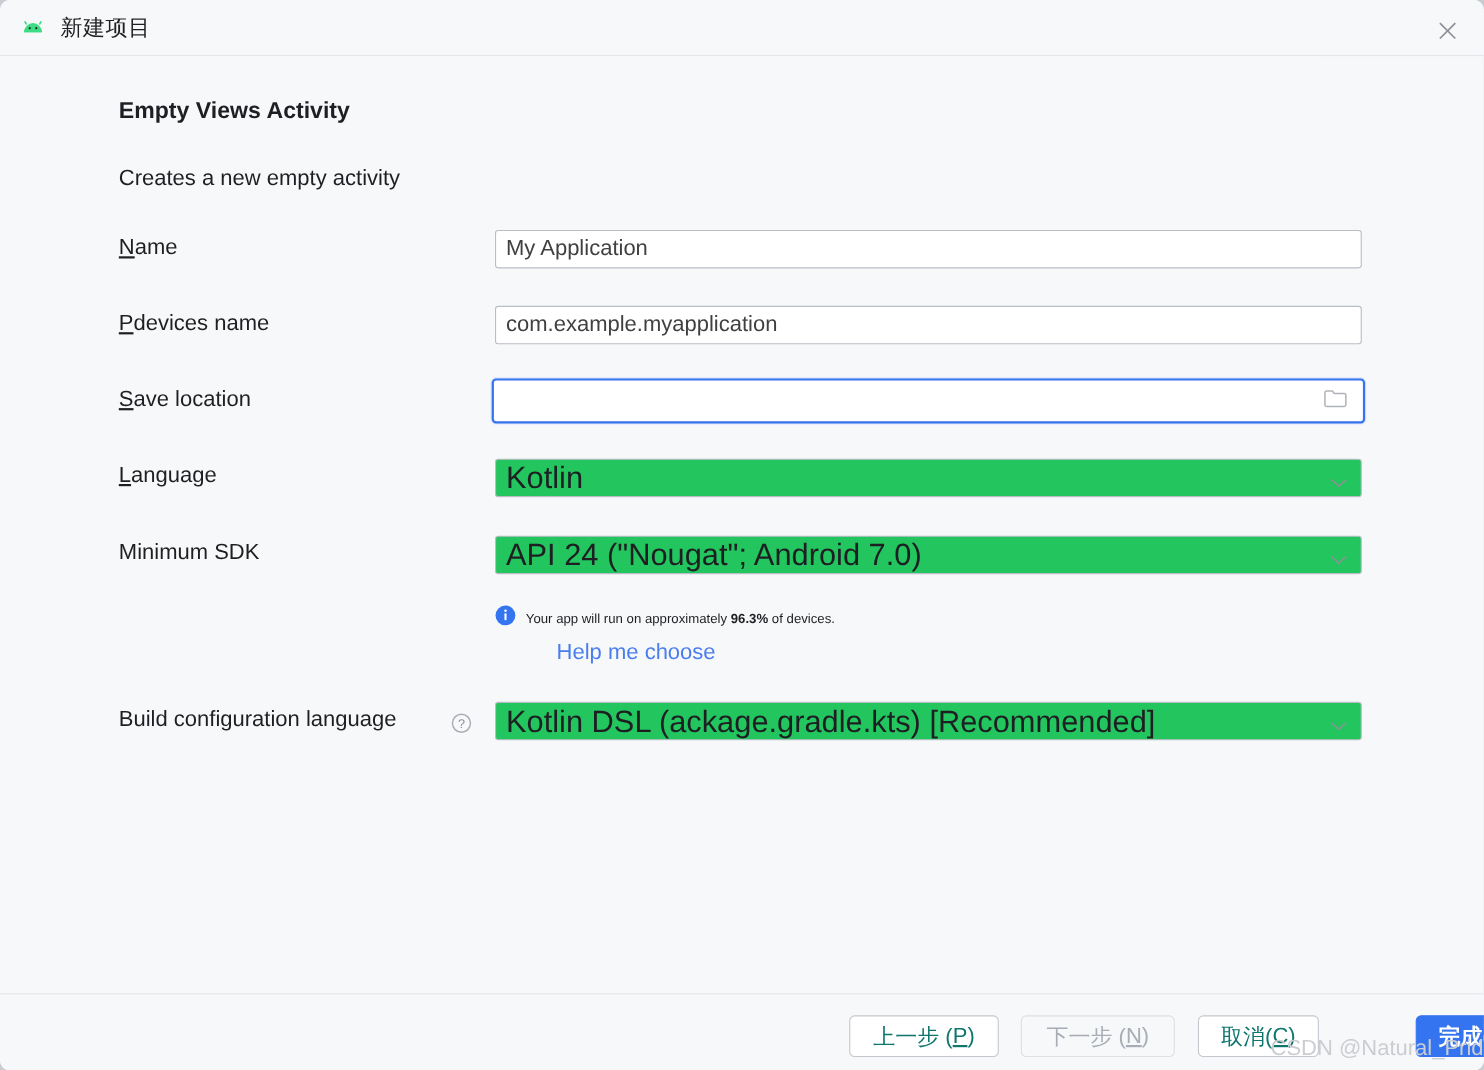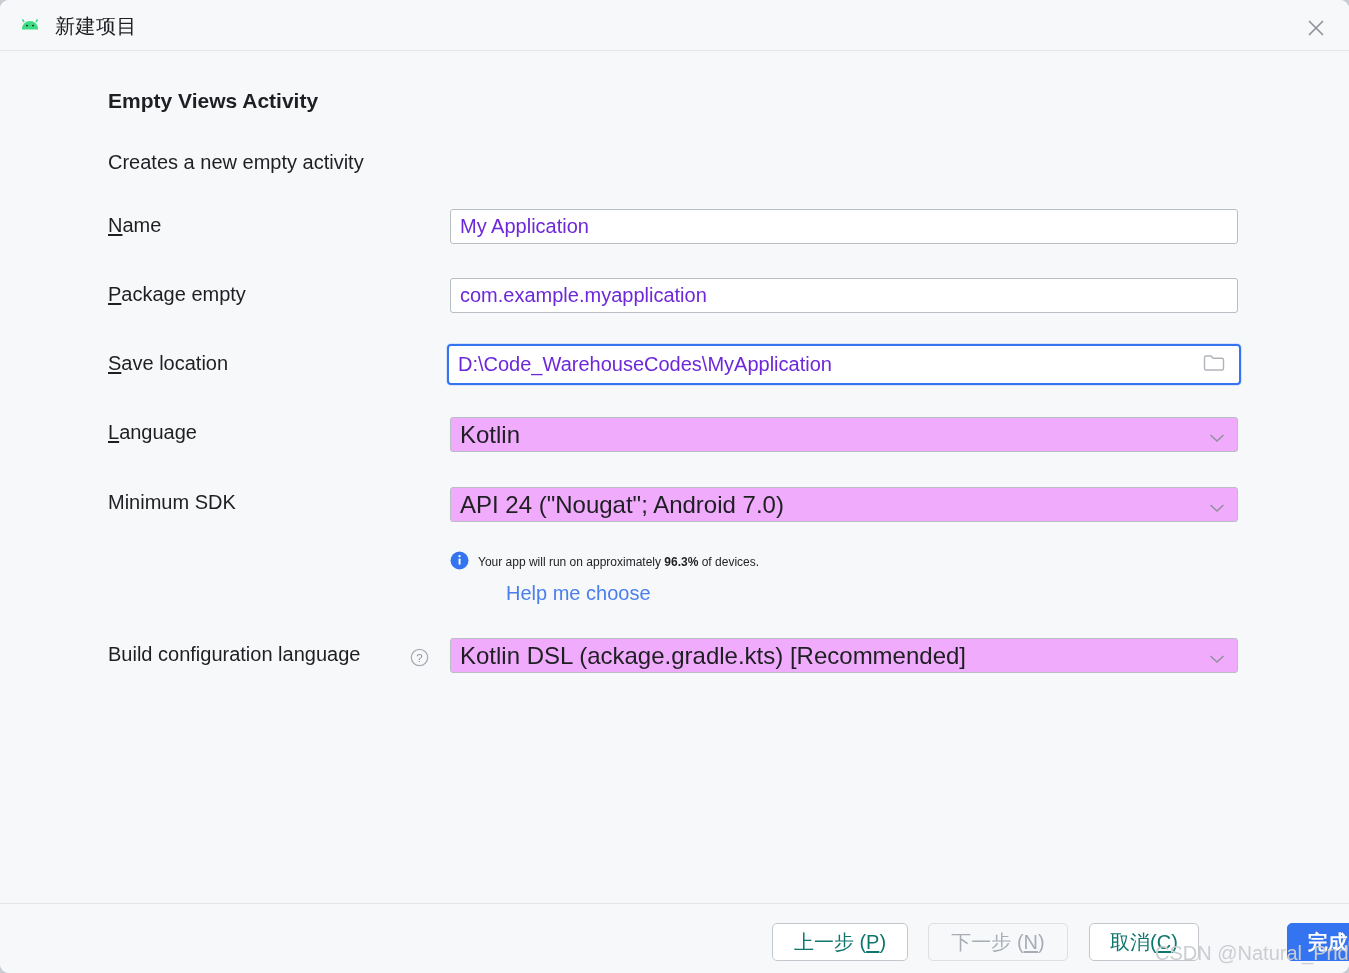--- a/index.html
+++ b/index.html
@@ -68,39 +68,39 @@
     white-space: nowrap;
   }
   .mn { text-decoration: underline; text-underline-offset: 2px; }
 
   .field {
     position: absolute;
     left: 450px; width: 788px; height: 35px;
     background: #ffffff;
     border: 1px solid #b9bdc4;
     border-radius: 3px;
-    font-size: 20px; color: #6d28d9;
+    font-size: 20px; color: #404040;
     display: flex; align-items: center;
   }
   .field .val { padding-left: 9px; white-space: nowrap; }
 
   .field.focused {
     left: 447px; width: 794px; height: 41px;
     border: 2px solid #3574f0;
     border-radius: 4px;
     box-shadow: 0 0 0 1px rgba(53,116,240,.15);
   }
 
   .combo {
     position: absolute;
     left: 450px; width: 788px; height: 35px;
-    background: #f0abfc;
+    background: #22c55e;
     border: 1px solid #b9bdc4;
     border-radius: 3px;
-    font-size: 24px; color: #1e1f22;
+    font-size: 28px; color: #1e1f22;
     display: flex; align-items: center;
     cursor: default;
   }
   .combo .val { padding-left: 9px; white-space: nowrap; }
   .combo .chev {
     position: absolute; right: 12px; top: 50%;
     transform: translateY(-50%);
   }
 
   .folder-icon { position: absolute; right: 14px; top: 50%; transform: translateY(-50%); }
@@ -196,28 +196,27 @@
   <div id="content">
 
     <div id="tpl-title">Empty Views Activity</div>
     <div id="tpl-desc">Creates a new empty activity</div>
 
     <div class="row-label" style="left:108px; top:163px;"><span class="mn">N</span><span>ame</span></div>
     <div class="field" style="top:158px;">
       <span class="val">My Application</span>
     </div>
 
-    <div class="row-label" style="left:108px; top:232px;"><span class="mn">P</span><span>ackage empty</span></div>
+    <div class="row-label" style="left:108px; top:232px;"><span class="mn">P</span><span>devices name</span></div>
     <div class="field" style="top:227px;">
       <span class="val">com.example.myapplication</span>
     </div>
 
     <div class="row-label" style="left:108px; top:301px;"><span class="mn">S</span><span>ave location</span></div>
     <div class="field focused" style="top:293px;">
-      <span class="val">D:\Code_WarehouseCodes\MyApplication</span>
       <span class="folder-icon">
         <svg width="22" height="19" viewBox="0 0 22 19">
           <path d="M1.5 4.5 A1.5 1.5 0 0 1 3 3 L8.2 3 L10 5.2 L19 5.2 A1.5 1.5 0 0 1 20.5 6.7 L20.5 15.5 A1.5 1.5 0 0 1 19 17 L3 17 A1.5 1.5 0 0 1 1.5 15.5 Z" fill="none" stroke="#b0b4ba" stroke-width="1.4"></path>
         </svg>
       </span>
     </div>
 
     <div class="row-label" style="left:108px; top:370px;"><span class="mn">L</span><span>anguage</span></div>
     <div class="combo" style="top:366px;">
       <span class="val">Kotlin</span>

